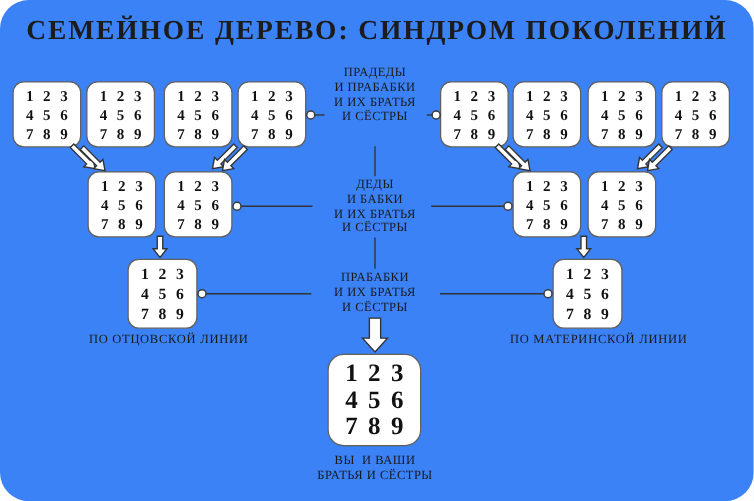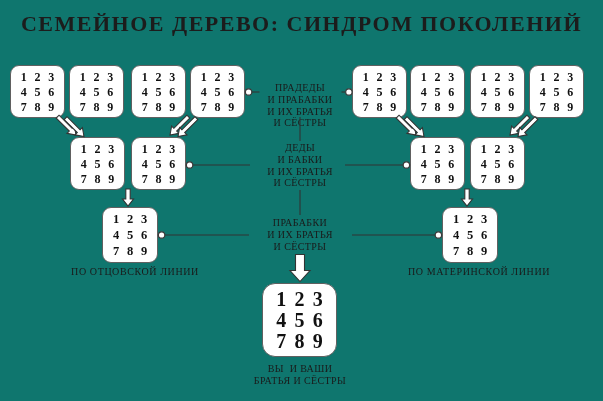--- a/index.html
+++ b/index.html
@@ -1,18 +1,18 @@
 <!DOCTYPE html>
 <html><head>
 <meta charset="utf-8">
 <style>
   html,body{margin:0;padding:0;background:#fff;}
   #stage{
-    position:relative;width:603px;height:401px;background:#0f766e;
-    font-family:"Liberation Serif","DejaVu Serif",serif;color:#1a1a1a;overflow:hidden;
+    position:relative;width:603px;height:401px;background:#3b82f6;
+    font-family:"Liberation Serif","DejaVu Serif",serif;color:#1a1a1a;overflow:hidden;border-radius:23px;
   }
   #title{
     position:absolute;left:0;top:11px;width:603px;text-align:center;
     font-size:22px;font-weight:bold;letter-spacing:1.5px;color:#1c1c1c;white-space:nowrap;
   }
   .gridbox{
     position:absolute;box-sizing:border-box;background:#fff;
     border:1.4px solid #606060;border-radius:9px;
     display:grid;grid-template-columns:repeat(3,1fr);grid-template-rows:repeat(3,1fr);
     place-items:center;padding:3px 6px;z-index:1;
@@ -246,21 +246,21 @@
       <span>2</span>
       <span>3</span>
       <span>4</span>
       <span>5</span>
       <span>6</span>
       <span>7</span>
       <span>8</span>
       <span>9</span>
     </div>
 
-  <div class="diagram-label" style="left:231px;top:82px;width:138px;">ПРАДЕДЫ
+  <div class="diagram-label" style="left:231px;top:53px;width:138px;">ПРАДЕДЫ
 И ПРАБАБКИ
 И ИХ БРАТЬЯ
 И СЁСТРЫ</div>
   <div class="diagram-label" style="left:231px;top:142px;width:138px;font-family:Liberation Serif, serif;">ДЕДЫ
 И БАБКИ
 И ИХ БРАТЬЯ
 И СЁСТРЫ</div>
   <div class="diagram-label" style="left:231px;top:217px;width:138px;">ПРАБАБКИ
 И ИХ БРАТЬЯ
 И СЁСТРЫ</div>

